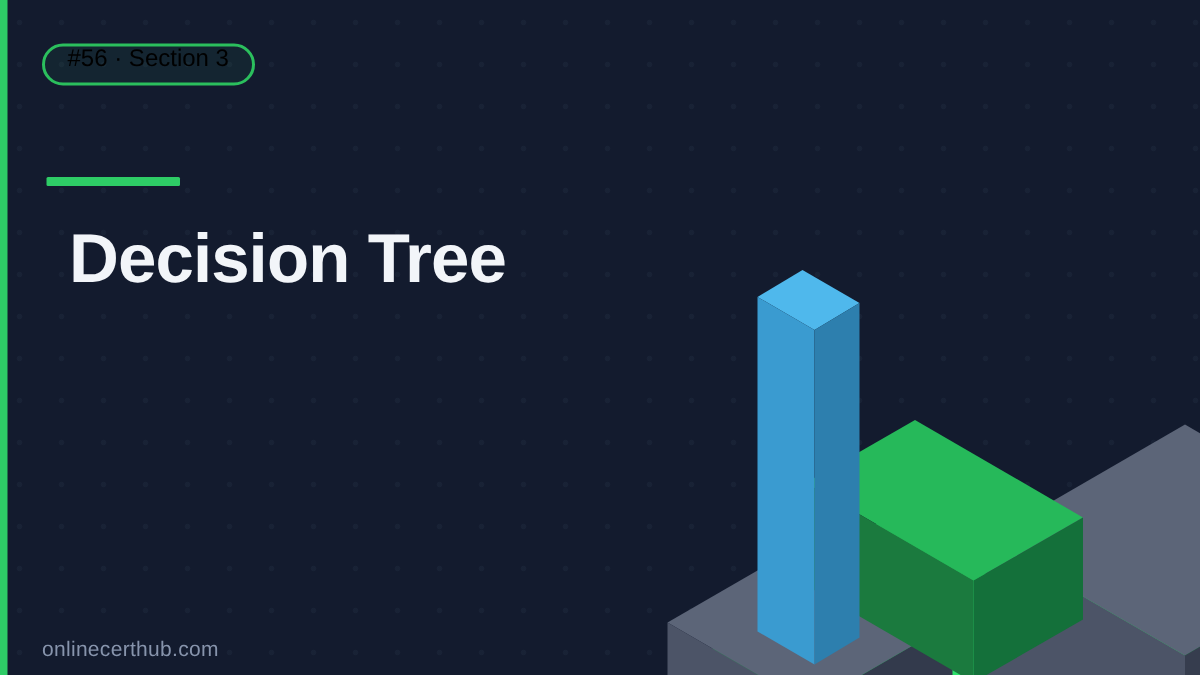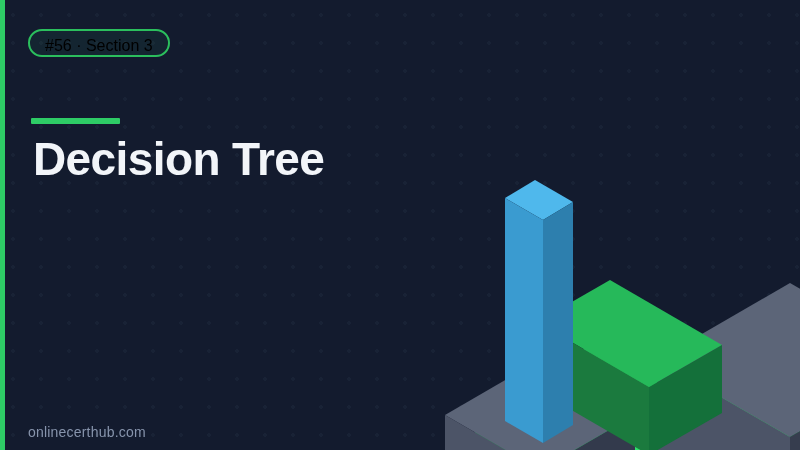--- a/index.html
+++ b/index.html
@@ -43,42 +43,42 @@
   }
 
   
   #badge {
     position: absolute;
     left: 28px;
     top: 29px;
     height: 28px;
     box-sizing: border-box;
     display: flex;
-    align-items: flex-end;
+    align-items: flex-start;
     padding: 0 15px;
     border: 2px solid #2bbf5d;
     border-radius: 15px;
     background: rgba(46,204,102,0.06);
   }
 
   
   #accent-bar {
     position: absolute;
     left: 31px;
     top: 118px;
     width: 89px;
     height: 6px;
     background: #2ecc66;
     border-radius: 1px;
   }
   #page-title {
     position: absolute;
     left: 29px;
     top: 129px;
-    margin: 4px;
+    margin: 17px;
     font-size: 46px;
     line-height: 52px;
     font-weight: bold;
     color: #f2f5f9;
     letter-spacing: -0.6px;
     white-space: nowrap;
   }
 
   
   #footer-url {

